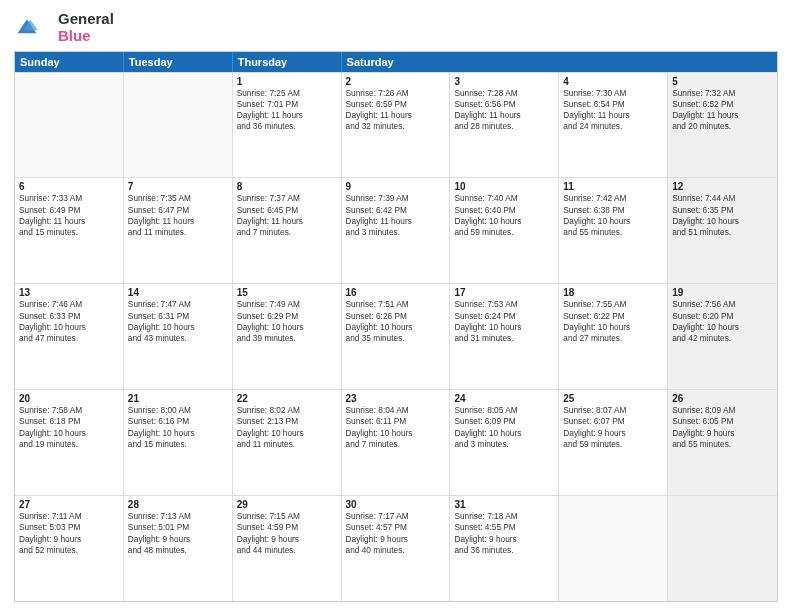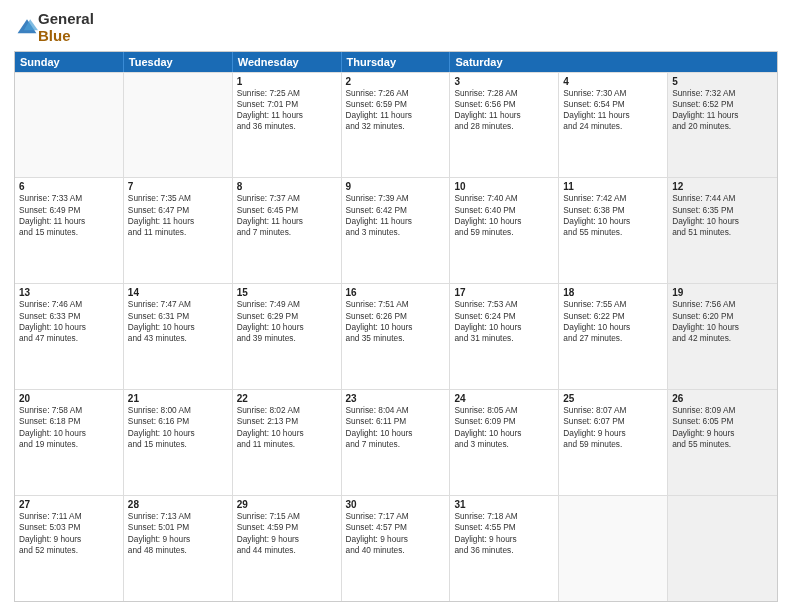--- a/index.html
+++ b/index.html
@@ -19,21 +19,21 @@
     }
     .header {
       display: flex;
       justify-content: space-between;
       align-items: flex-start;
       margin-bottom: 6px;
     }
     .logo {
       display: flex;
       align-items: center;
-      gap: 0;
+      gap: 20px;
       justify-content: flex-end;
     }
     .logo-icon {
       width: 22px;
       height: 22px;
       margin-left: 2px;
     }
     .title-block {
       text-align: right;
     }
@@ -109,34 +109,33 @@
 
 <div class="page">
   <div class="header">
     <div class="logo">
       <svg class="logo-icon" viewBox="0 0 28 28">
         <polygon points="14,4 26,22 2,22" fill="#1a6bb5" opacity="0.85"></polygon>
         <polygon points="18,4 28,18 10,18" fill="#4a9fd5" opacity="0.7"></polygon>
       </svg>
       <div>
         <div style="font-size:15px;font-weight:bold;color:#333;line-height:1.15;">General</div>
-        <div style="font-size:15px;font-weight:bold;color:#a16207;line-height:1.15;">Blue</div>
+        <div style="font-size:15px;font-weight:bold;color:#ec4899;line-height:1.15;">Blue</div>
       </div>
     </div>
     <div class="title-block">
       <div class="month-title"></div>
       <div class="location"></div>
     </div>
   </div>
 
   <div class="calendar">
     <div class="cal-header-row">
     <div class="cal-header-cell">Sunday</div>
         <div class="cal-header-cell">Tuesday</div>
-        <div class="cal-header-cell">Wednesday</div>
         <div class="cal-header-cell">Thursday</div>
         <div class="cal-header-cell">Saturday</div>
       </div>
     <div class="cal-body">
     <div class="cal-week">
           <div class="cal-cell empty"></div>
           <div class="cal-cell empty"></div>
           <div class="cal-cell">
             <span class="day-num">1</span>
             <span class="cell-line">Sunrise: 7:25 AM</span>

